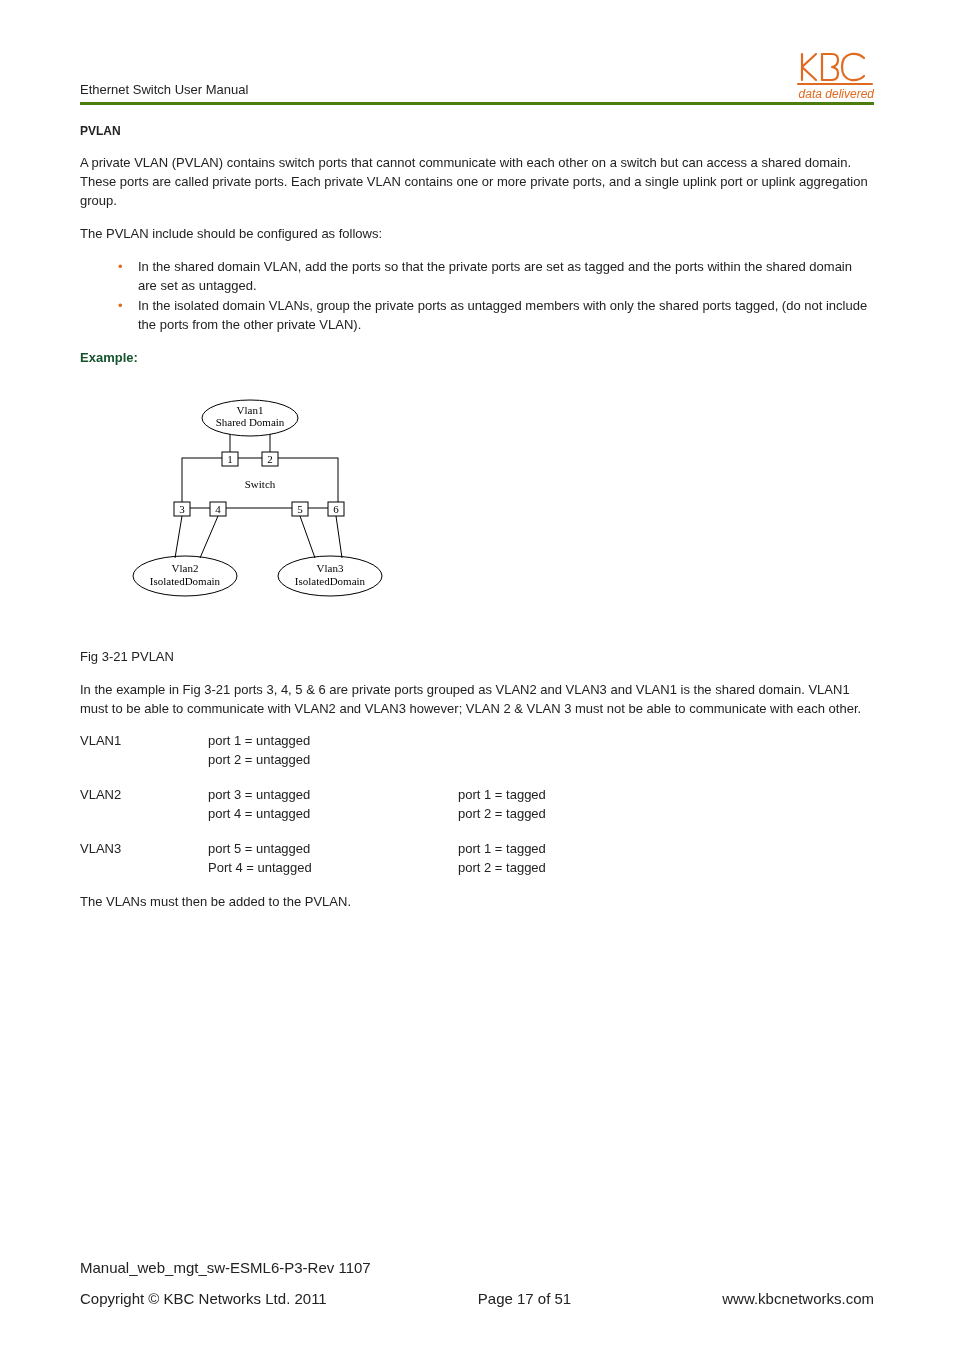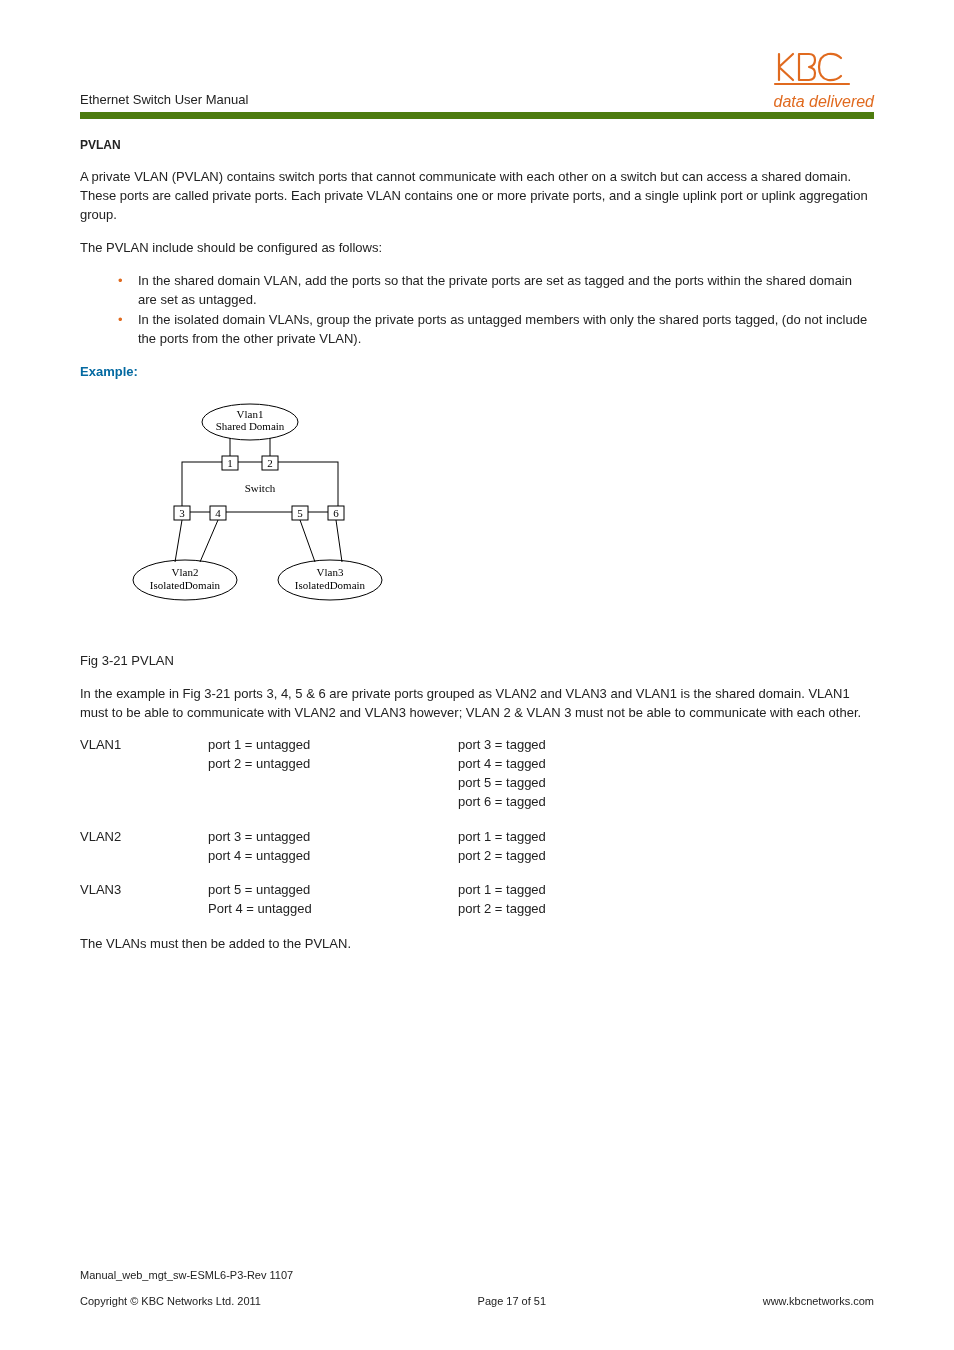--- a/index.html
+++ b/index.html
@@ -9,37 +9,37 @@
     margin: 0;
     padding: 50px 80px 40px 80px;
     width: 954px;
     box-sizing: border-box;
     line-height: 1.45;
   }
   .header-row {
     display: flex;
     justify-content: space-between;
     align-items: flex-end;
-    border-bottom: 7px solid #4d7c0f;
+    border-bottom: 3px solid #4d7c0f;
     padding-bottom: 2px;
     margin-bottom: 18px;
   }
   .header-left {
     font-size: 13px;
   }
   .logo-block {
     text-align: right;
     line-height: 1;
   }
   .logo-svg { display: block; }
   .tagline {
     font-style: italic;
-    font-size: 16px;
+    font-size: 12px;
     color: #e06a1f;
-    margin-top: 8px;
+    margin-top: 2px;
   }
   h2.section-title {
     font-size: 12px;
     font-weight: bold;
     margin: 0 0 14px 0;
   }
   p { margin: 0 0 14px 0; }
   ul.bullets {
     margin: 0 0 14px 0;
     padding-left: 58px;
@@ -52,22 +52,22 @@
   }
   ul.bullets li::before {
     content: "•";
     color: #e06a1f;
     position: absolute;
     left: -20px;
     font-size: 13px;
   }
   .example-label {
     font-weight: bold;
-    color: #0369a1;
-    margin-bottom: 18px;
+    color: #14532d;
+    margin-bottom: 28px;
   }
   .diagram-wrap {
     margin-left: 40px;
     margin-bottom: 26px;
   }
   .vlan-table {
     margin-bottom: 14px;
   }
   .vlan-block {
     display: flex;
@@ -80,21 +80,21 @@
   .vlan-col {
     width: 250px;
     flex: 0 0 250px;
   }
   .vlan-col div { white-space: pre; padding-left: 28px; }
   .footer {
     position: absolute;
     bottom: 40px;
     left: 80px;
     right: 80px;
-    font-size: 11px;
+    font-size: 15px;
     margin-top: 36px;
   }
   .footer-line1 { margin-bottom: 10px; }
   .footer-line2 { display: flex; justify-content: space-between; }
 </style>
 </head>
 <body>
 
 <div class="header-row">
   <div class="header-left">Ethernet Switch User Manual</div>
@@ -171,26 +171,20 @@
 
 <p>In the example in Fig 3-21 ports 3, 4, 5 &amp; 6 are private ports grouped as VLAN2 and VLAN3 and VLAN1 is the shared domain. VLAN1 must to be able to communicate with VLAN2 and VLAN3 however; VLAN 2 &amp; VLAN 3 must not be able to communicate with each other.</p>
 
 <div class="vlan-table">
   <div class="vlan-block">
     <div class="vlan-name">VLAN1</div>
     <div class="vlan-col">
       <div>port 1 = untagged</div>
       <div>port 2 = untagged</div>
     </div>
-    <div class="vlan-col">
-      <div>port 3 = tagged</div>
-      <div>port 4 = tagged</div>
-      <div>port 5 = tagged</div>
-      <div>port 6 = tagged</div>
-    </div>
   </div>
   <div class="vlan-block">
     <div class="vlan-name">VLAN2</div>
     <div class="vlan-col">
       <div>port 3 = untagged</div>
       <div>port 4 = untagged</div>
     </div>
     <div class="vlan-col">
       <div>port 1 = tagged</div>
       <div>port 2 = tagged</div>

